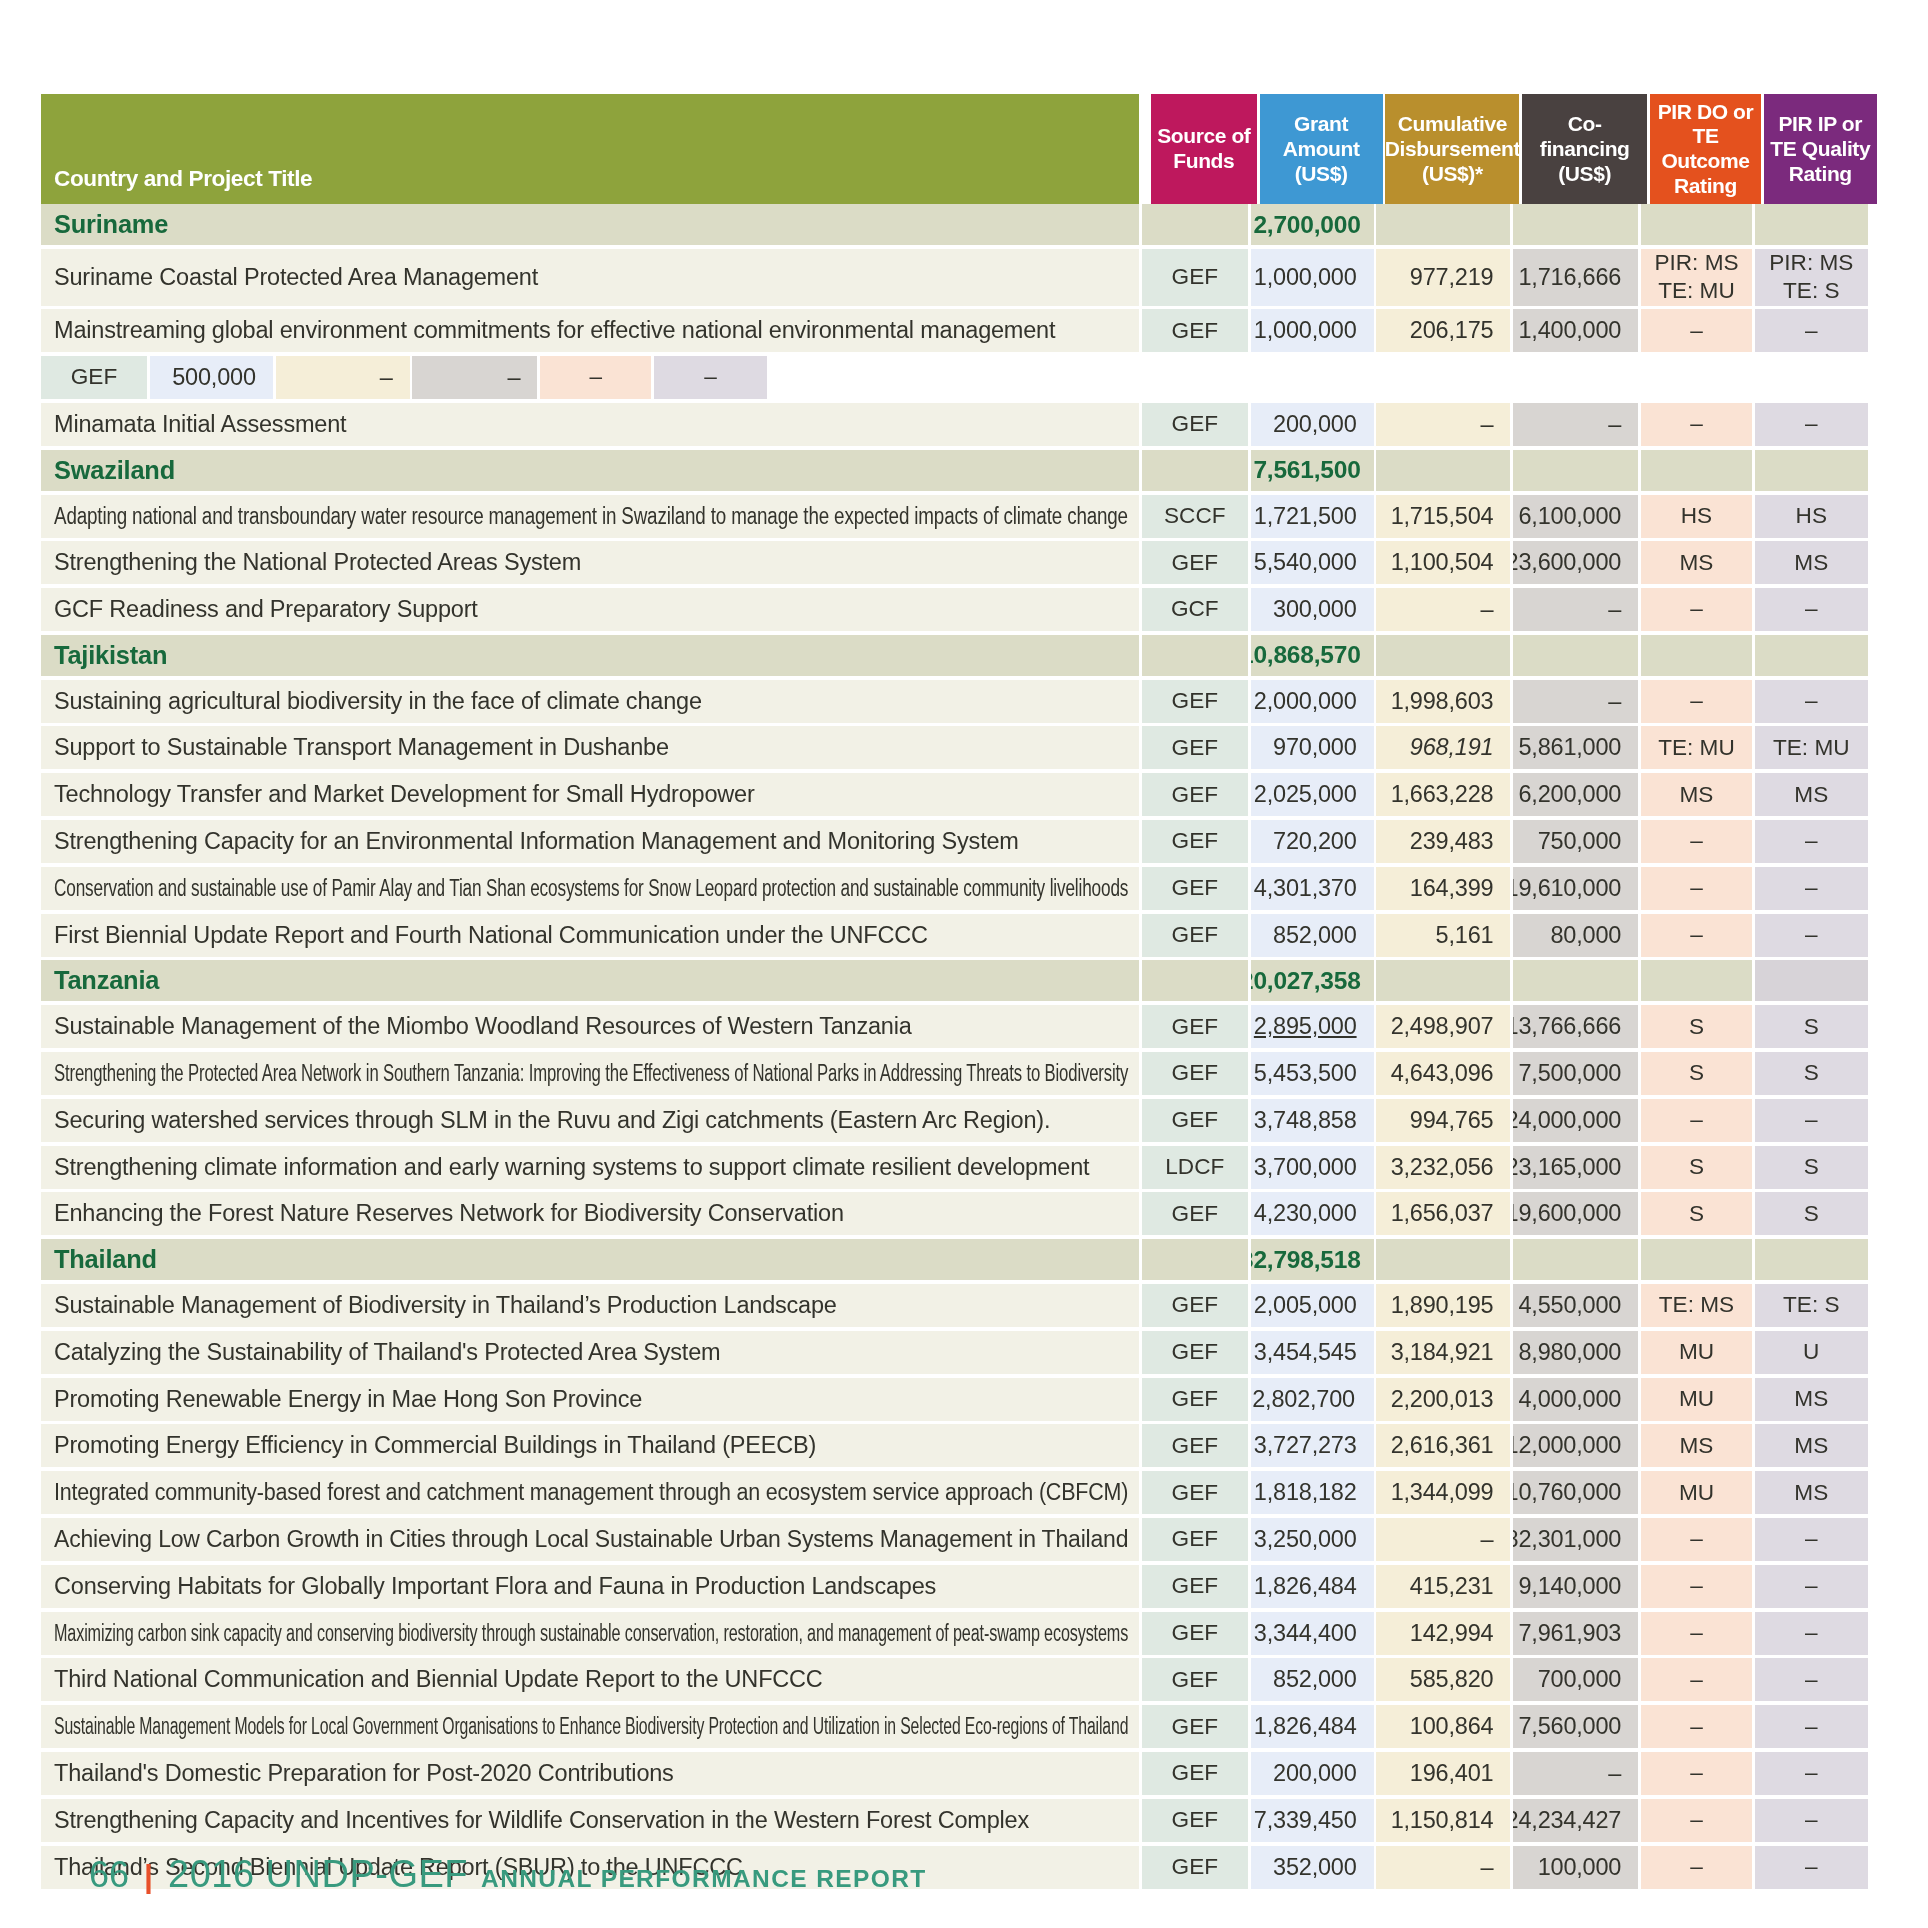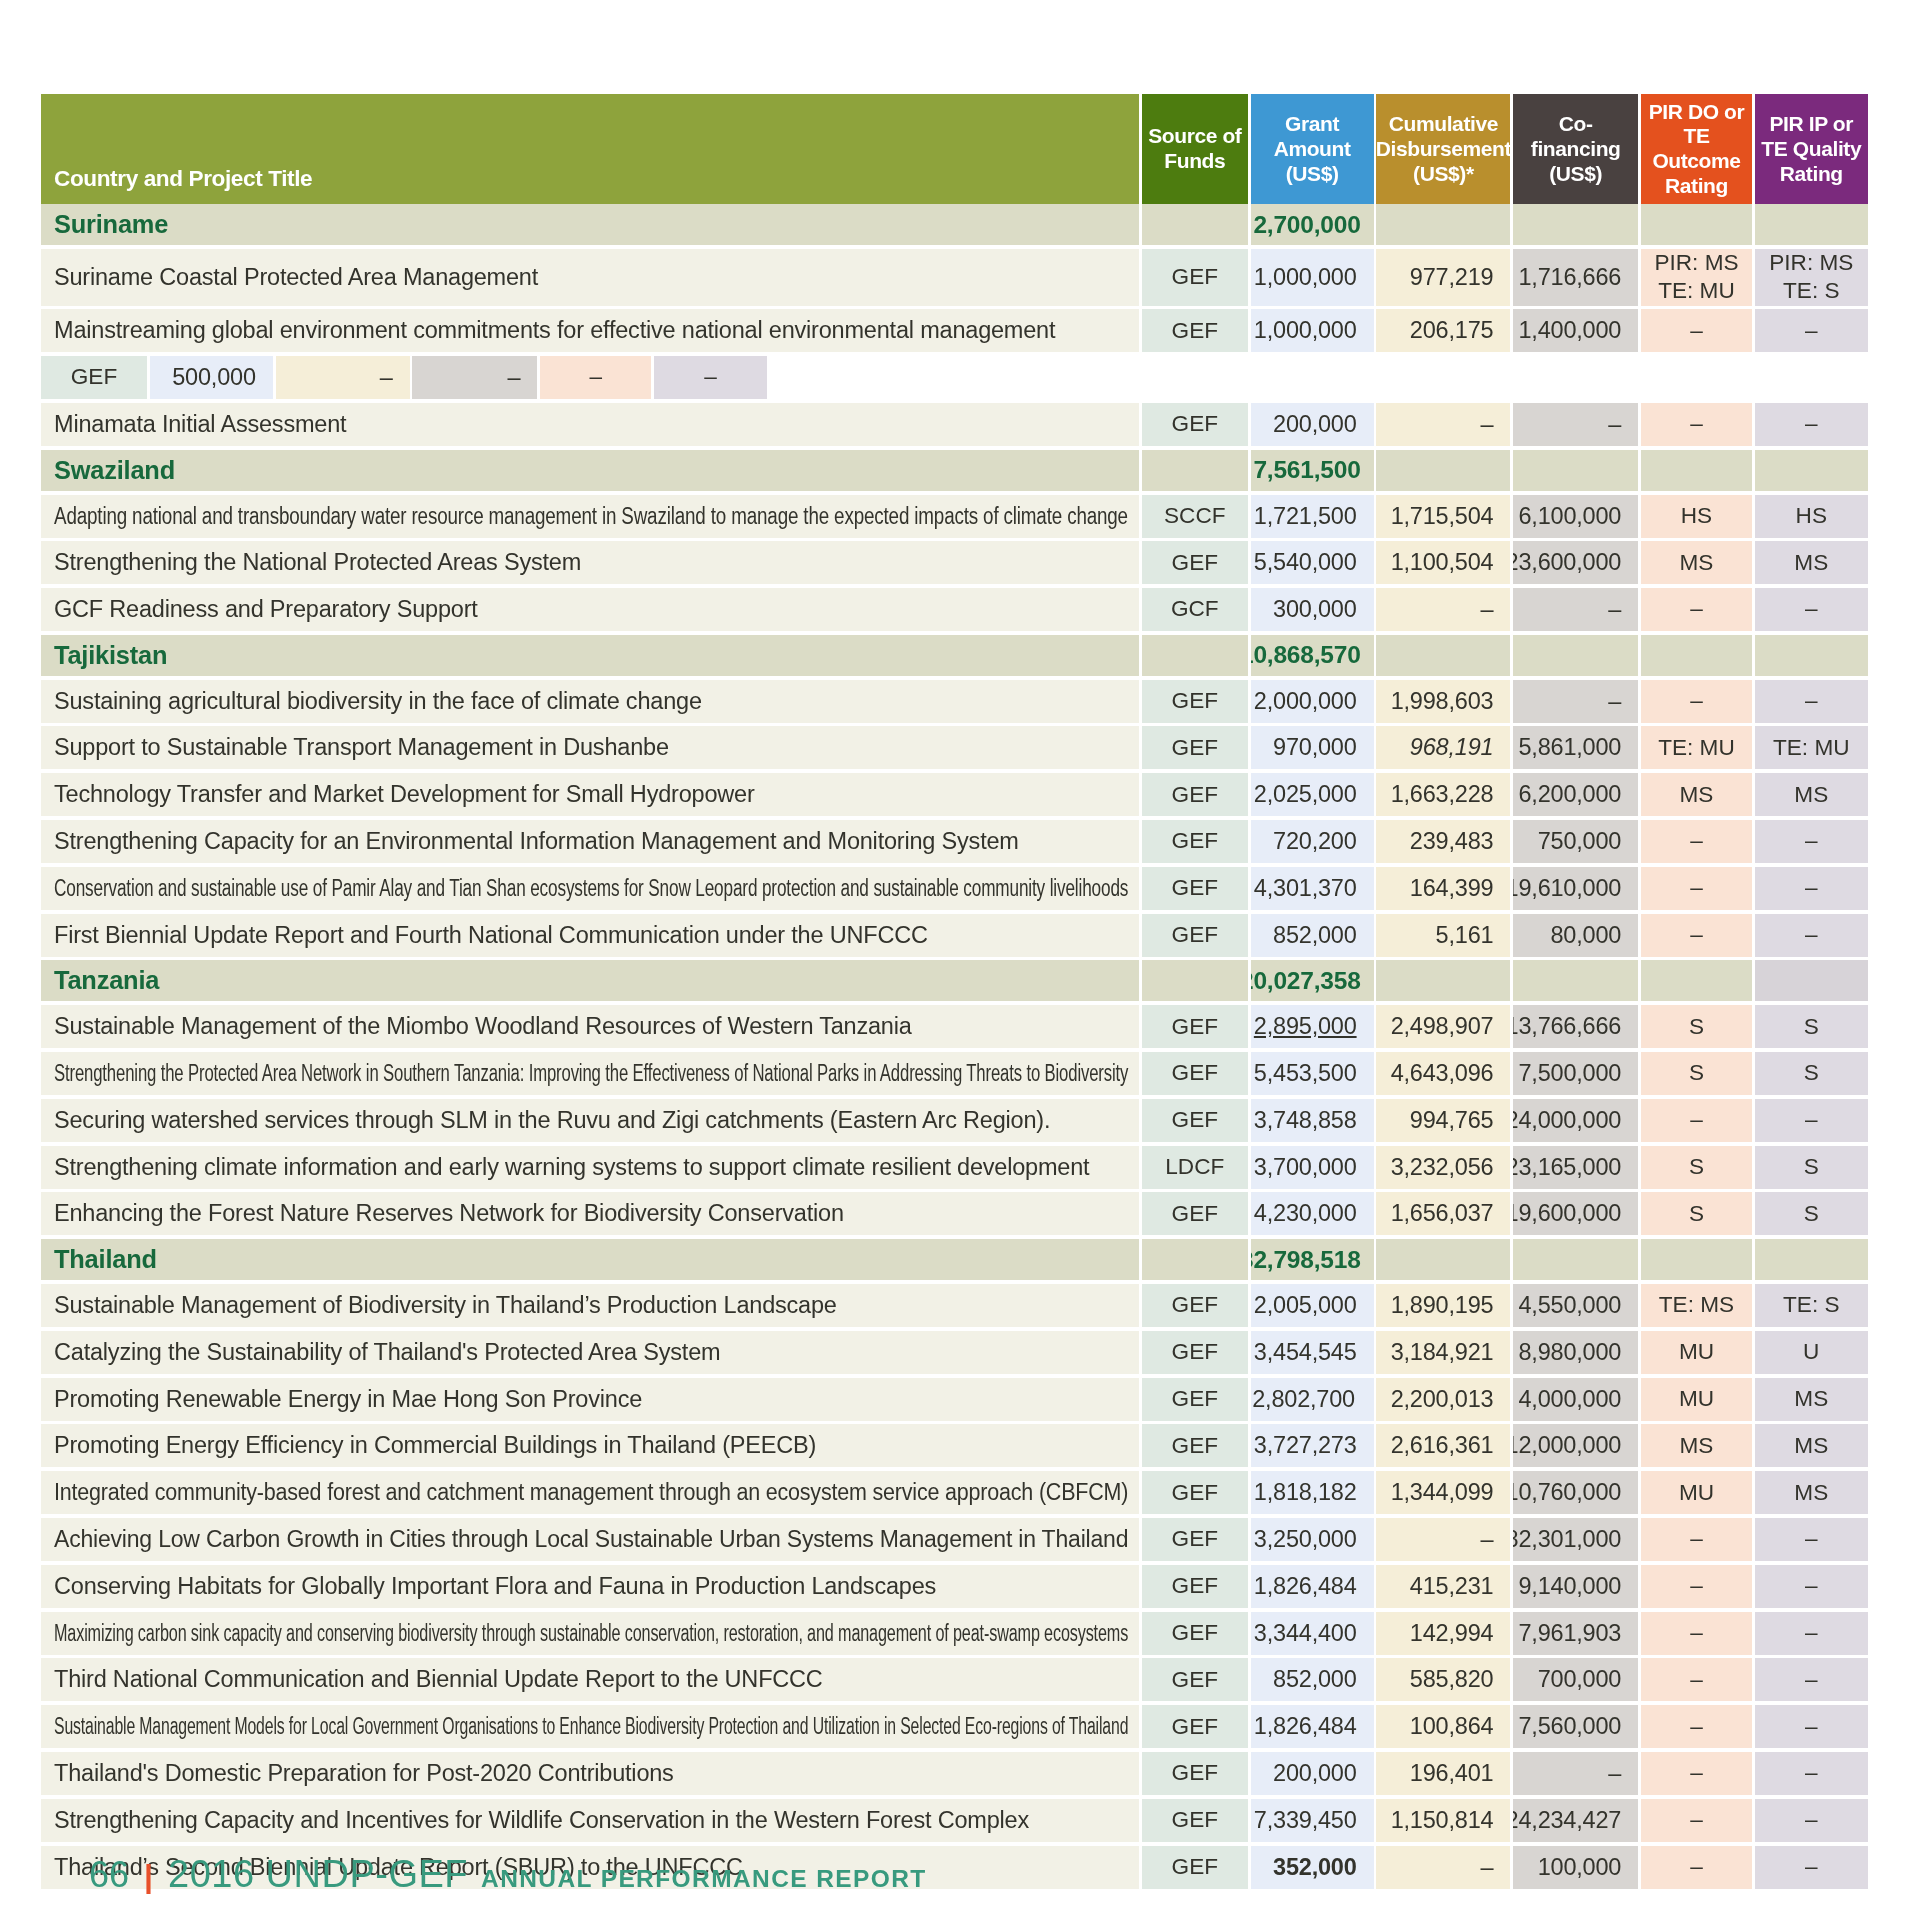--- a/index.html
+++ b/index.html
@@ -37,21 +37,21 @@
   .footer .sub{font-size:24.5px;font-weight:bold;letter-spacing:1.4px;margin-left:13px;}
 </style>
 </head>
 <body>
 
 <div class="table">
   <div class="row thead">
       <div class="cell c0" style="background: rgb(142, 163, 60);">
         <span>Country and Project Title</span>
       </div>
-      <div class="cell c1" style="background: #4d7c0f;">
+      <div class="cell c1" style="background: #be185d; margin-left: 9px;">
         <span>Source of Funds</span>
       </div>
       <div class="cell c2" style="background: rgb(62, 152, 211);">
         <span>Grant Amount (US$)</span>
       </div>
       <div class="cell c3" style="background: rgb(185, 143, 45);">
         <span>Cumulative Disbursement (US$)*</span>
       </div>
       <div class="cell c4" style="background: rgb(73, 65, 64);">
         <span>Co-financing (US$)</span>
@@ -636,21 +636,21 @@
           <span>24,234,427</span>
         </div>
         <div class="cell c5 cell-center" style="background: rgb(250, 227, 212);"><span>–</span></div>
         <div class="cell c6 cell-center" style="background: rgb(222, 218, 226);"><span>–</span></div>
       </div>
       <div class="row">
         <div class="cell c0 cell-title" style="background: rgb(242, 241, 230);">
           <span class="fit">Thailand’s Second Biennial Update Report (SBUR) to the UNFCCC</span>
         </div>
         <div class="cell c1 cell-center" style="background: rgb(223, 233, 226);"><span>GEF</span></div>
-        <div class="cell c2 cell-num" style="background: rgb(231, 237, 248); font-weight: bold;">
+        <div class="cell c2 cell-num" style="background: rgb(231, 237, 248);">
           <span>352,000</span>
         </div>
         <div class="cell c3 cell-num" style="background: rgb(245, 238, 216);">
           <span>–</span>
         </div>
         <div class="cell c4 cell-num" style="background: rgb(216, 213, 210);">
           <span>100,000</span>
         </div>
         <div class="cell c5 cell-center" style="background: rgb(250, 227, 212);"><span>–</span></div>
         <div class="cell c6 cell-center" style="background: rgb(222, 218, 226);"><span>–</span></div>

